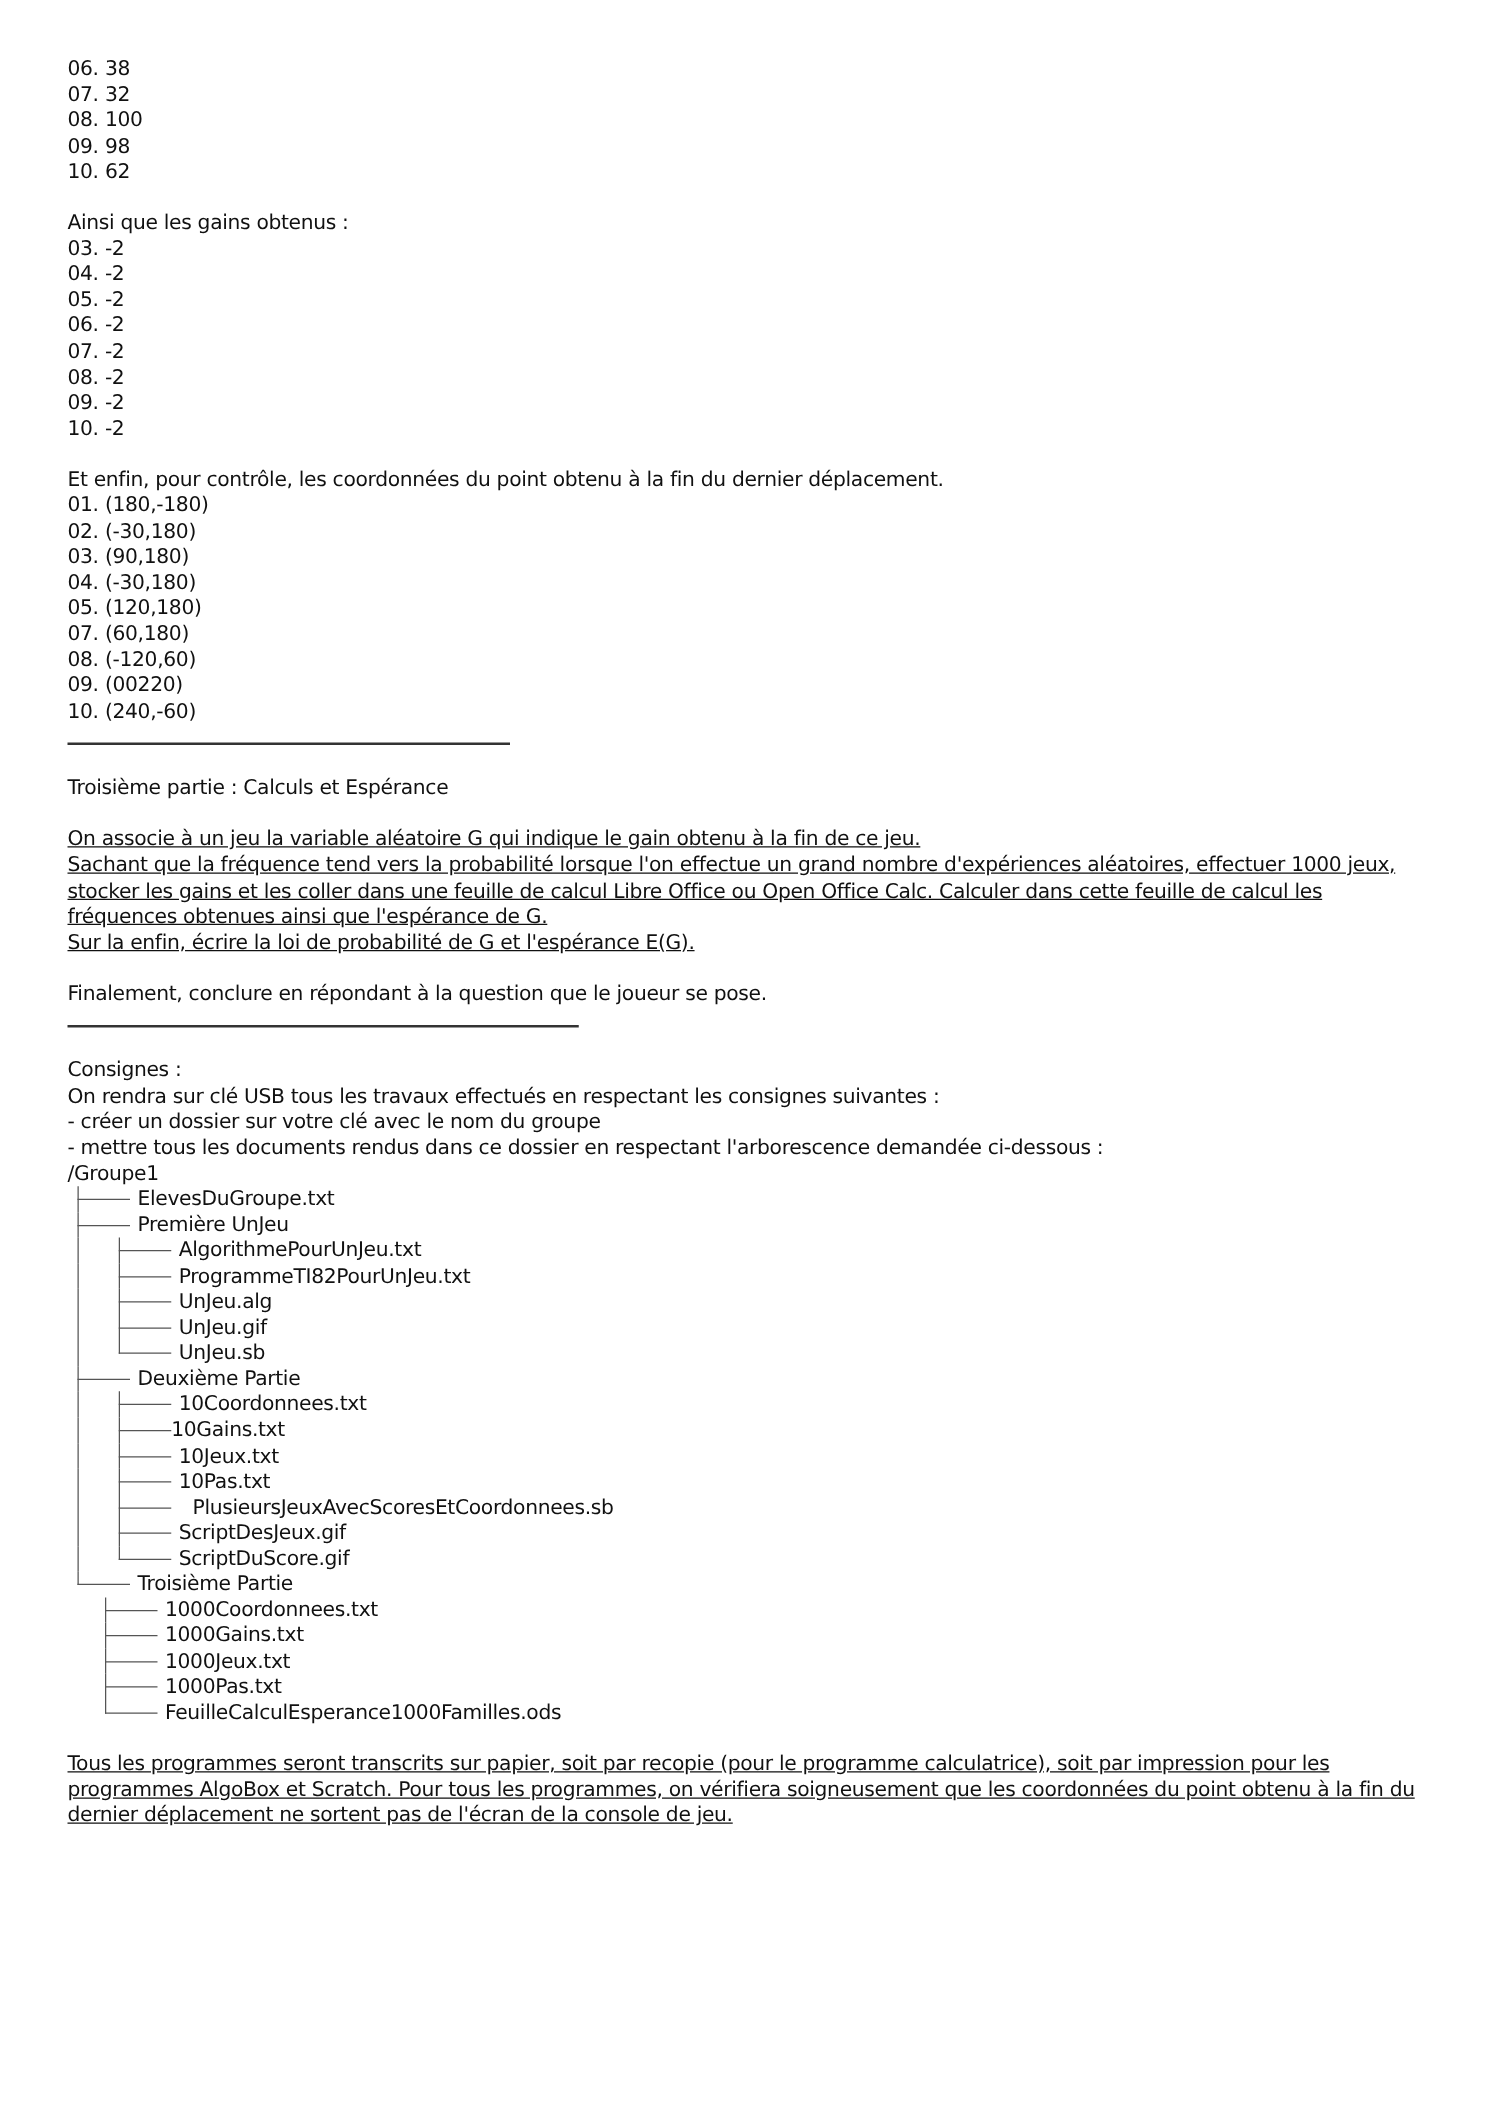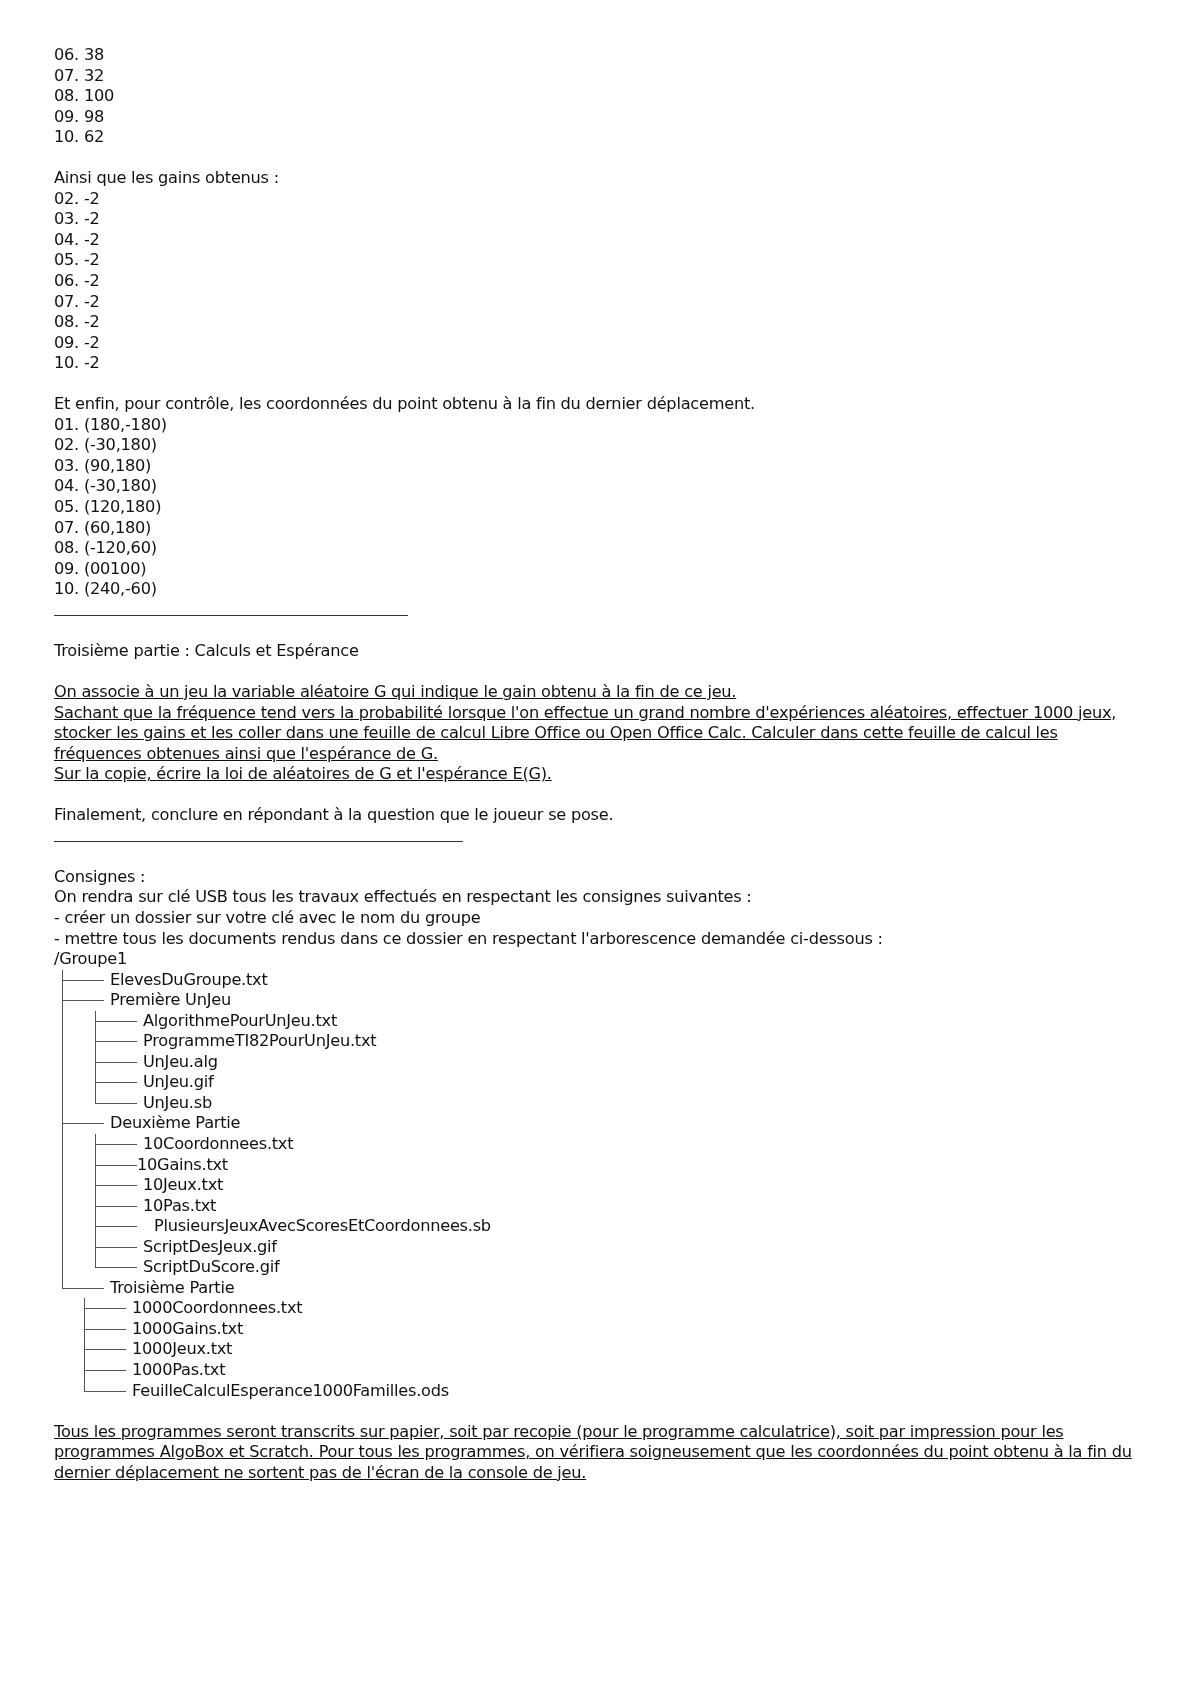--- a/index.html
+++ b/index.html
@@ -30,52 +30,51 @@
     <div class="line"><span>06.</span> <span>38</span></div>
     <div class="line"><span>07.</span> <span>32</span></div>
     <div class="line"><span>08.</span> <span>100</span></div>
     <div class="line"><span>09.</span> <span>98</span></div>
     <div class="line"><span>10.</span> <span>62</span></div>
   </div>
   <div class="blank"></div>
 
   <div class="line">Ainsi que les gains obtenus :</div>
   <div>
-    <div class="line"><span>02.</span> <span>-2</span></div>
     <div class="line"><span>03.</span> <span>-2</span></div>
     <div class="line"><span>04.</span> <span>-2</span></div>
     <div class="line"><span>05.</span> <span>-2</span></div>
     <div class="line"><span>06.</span> <span>-2</span></div>
     <div class="line"><span>07.</span> <span>-2</span></div>
     <div class="line"><span>08.</span> <span>-2</span></div>
     <div class="line"><span>09.</span> <span>-2</span></div>
     <div class="line"><span>10.</span> <span>-2</span></div>
   </div>
   <div class="blank"></div>
 
   <div class="line">Et enfin, pour contrôle, les coordonnées du point obtenu à la fin du dernier déplacement.</div>
   <div>
     <div class="line"><span>01.</span> <span>(180,-180)</span></div>
     <div class="line"><span>02.</span> <span>(-30,180)</span></div>
     <div class="line"><span>03.</span> <span>(90,180)</span></div>
     <div class="line"><span>04.</span> <span>(-30,180)</span></div>
     <div class="line"><span>05.</span> <span>(120,180)</span></div>
     <div class="line"><span>07.</span> <span>(60,180)</span></div>
     <div class="line"><span>08.</span> <span>(-120,60)</span></div>
-    <div class="line"><span>09.</span> <span>(00100)</span></div>
+    <div class="line"><span>09.</span> <span>(00220)</span></div>
     <div class="line"><span>10.</span> <span>(240,-60)</span></div>
   </div>
   <div class="rule" style="--w:354px"></div>
   <div class="blank"></div>
 
   <div class="line">Troisième partie : Calculs et Espérance</div>
   <div class="blank"></div>
   <div class="wrap">On associe à un jeu la variable aléatoire G qui indique le gain obtenu à la fin de ce jeu.</div>
   <div class="wrap">Sachant que la fréquence tend vers la probabilité lorsque l'on effectue un grand nombre d'expériences aléatoires, effectuer 1000 jeux, stocker les gains et les coller dans une feuille de calcul Libre Office ou Open Office Calc. Calculer dans cette feuille de calcul les fréquences obtenues ainsi que l'espérance de G.</div>
-  <div class="wrap">Sur la copie, écrire la loi de aléatoires de G et l'espérance E(G).</div>
+  <div class="wrap">Sur la enfin, écrire la loi de probabilité de G et l'espérance E(G).</div>
   <div class="blank"></div>
   <div class="line">Finalement, conclure en répondant à la question que le joueur se pose.</div>
   <div class="rule" style="--w:409px"></div>
   <div class="blank"></div>
 
   <div class="line">Consignes :</div>
   <div class="line">On rendra sur clé USB tous les travaux effectués en respectant les consignes suivantes :</div>
   <div class="line">- créer un dossier sur votre clé avec le nom du groupe</div>
   <div class="line">- mettre tous les documents rendus dans ce dossier en respectant l'arborescence demandée ci-dessous :</div>
   <div class="line">/Groupe1</div>

